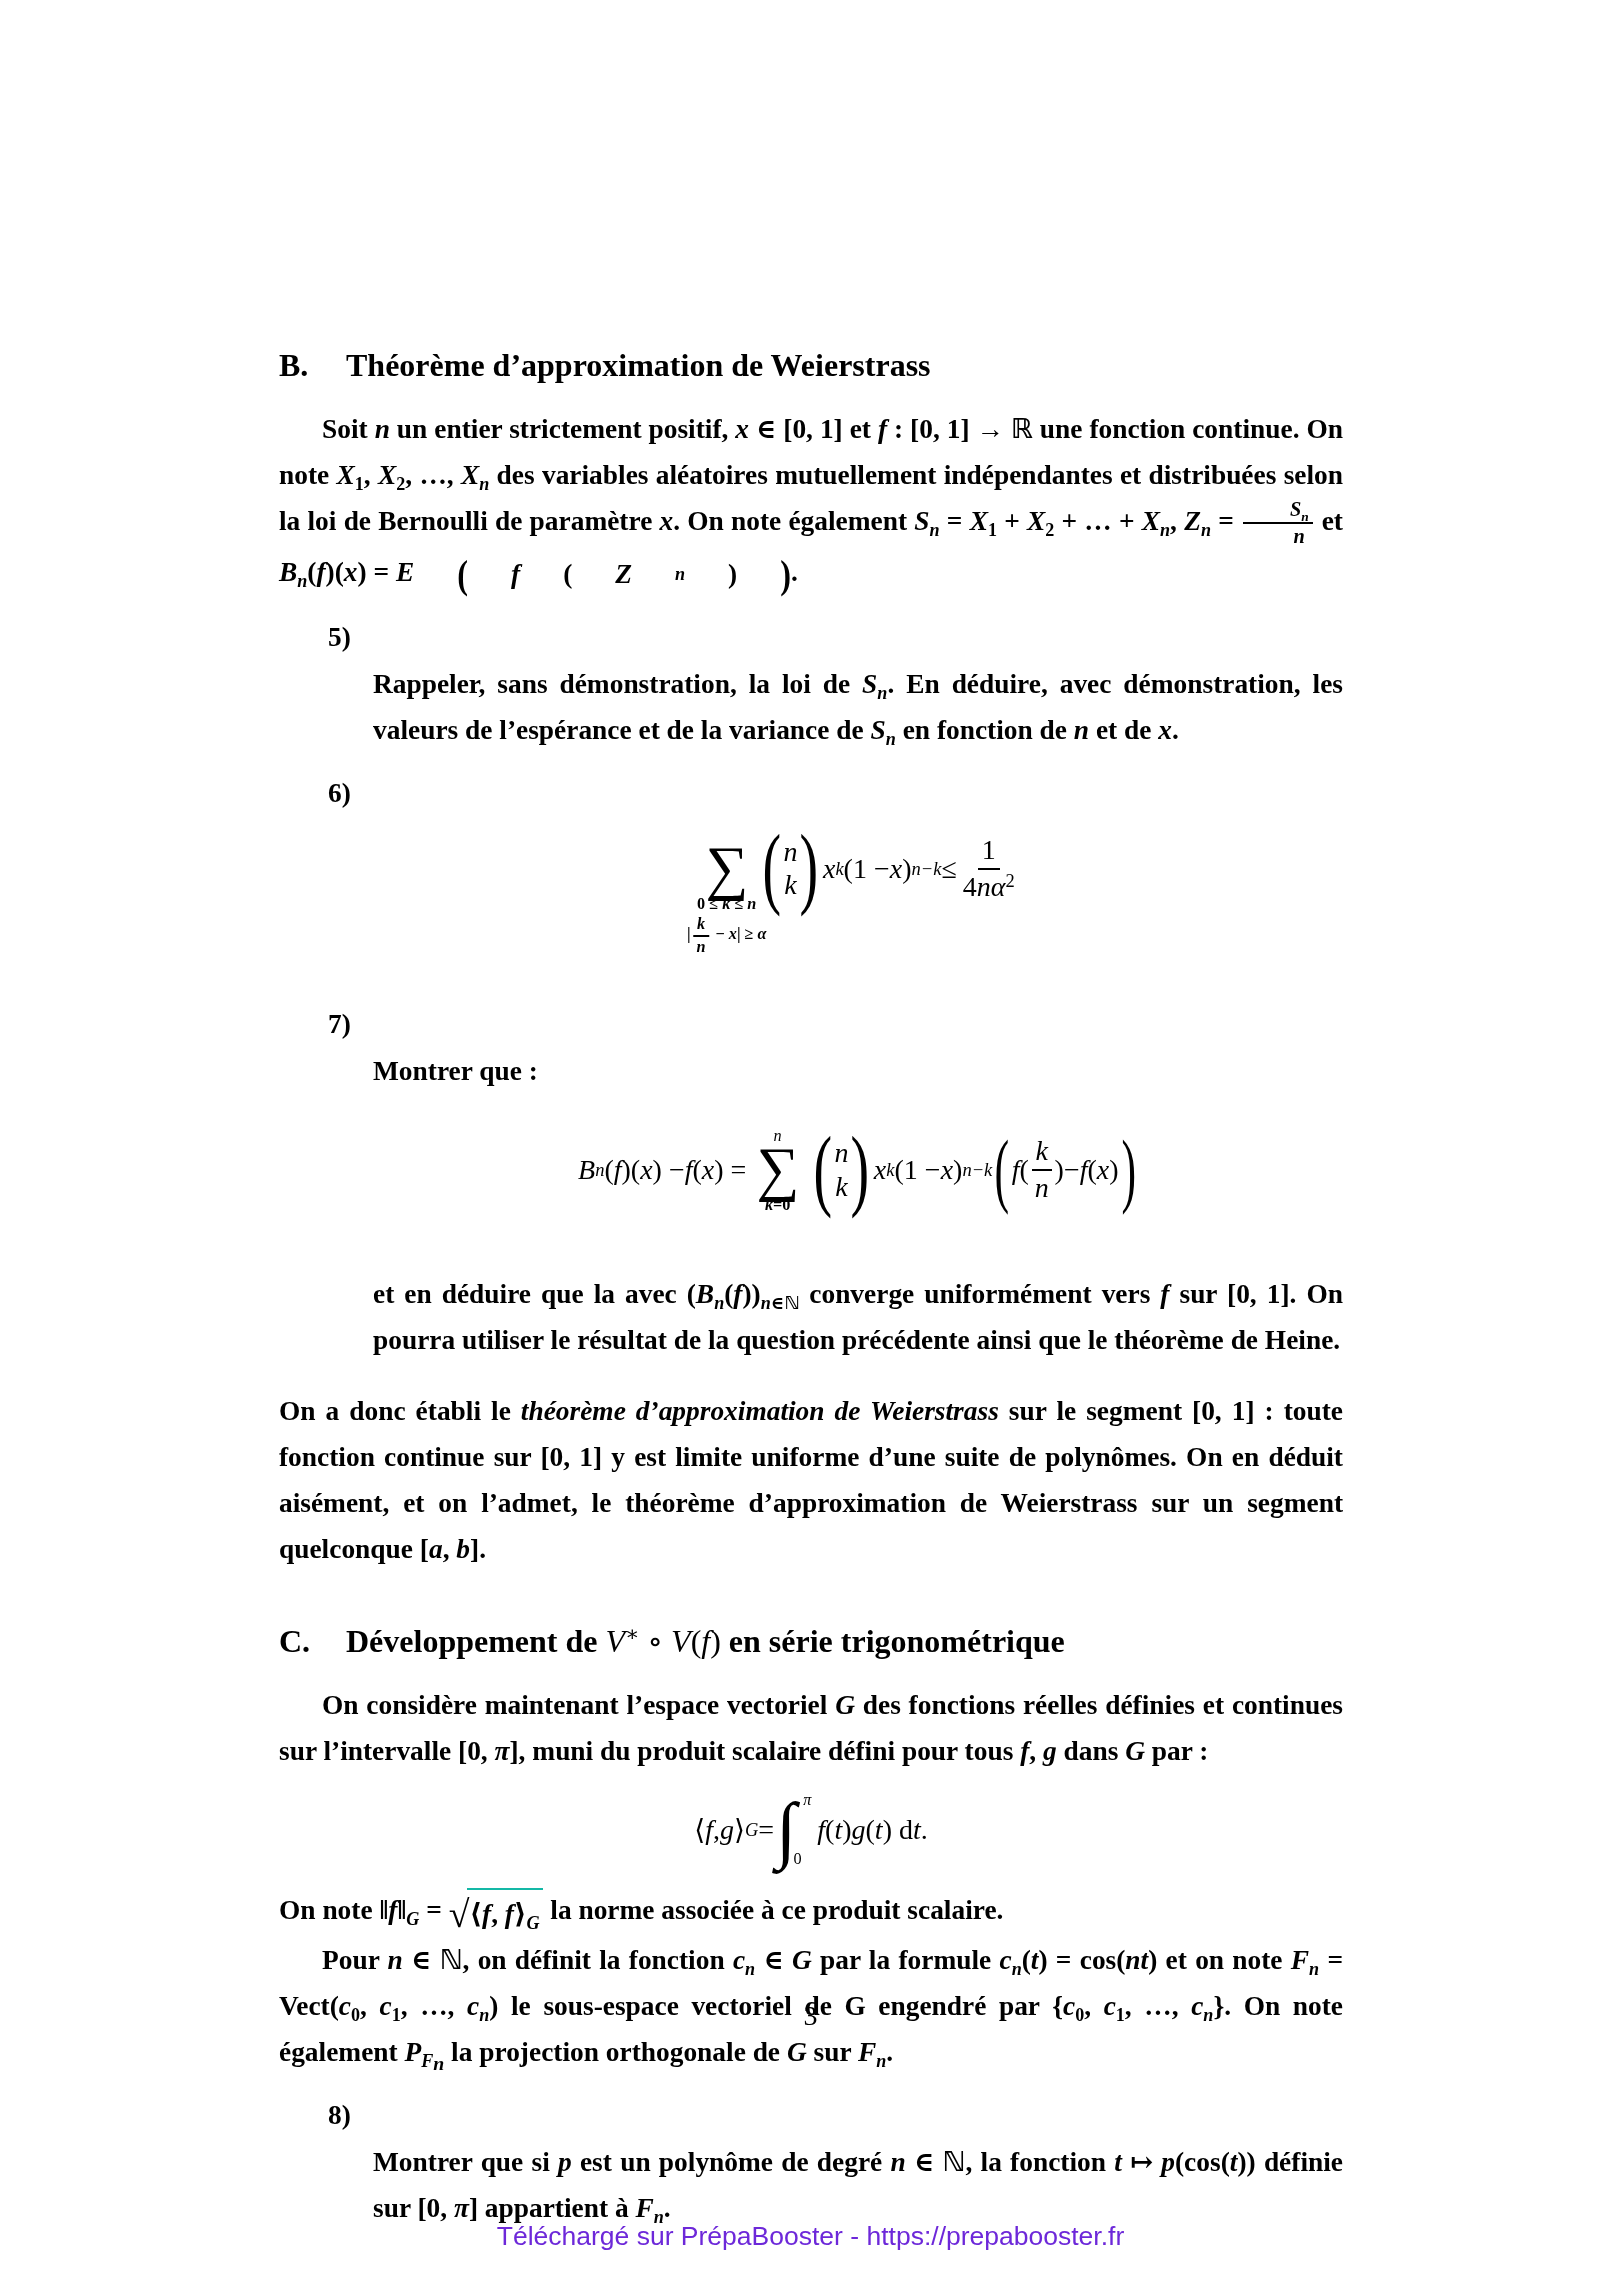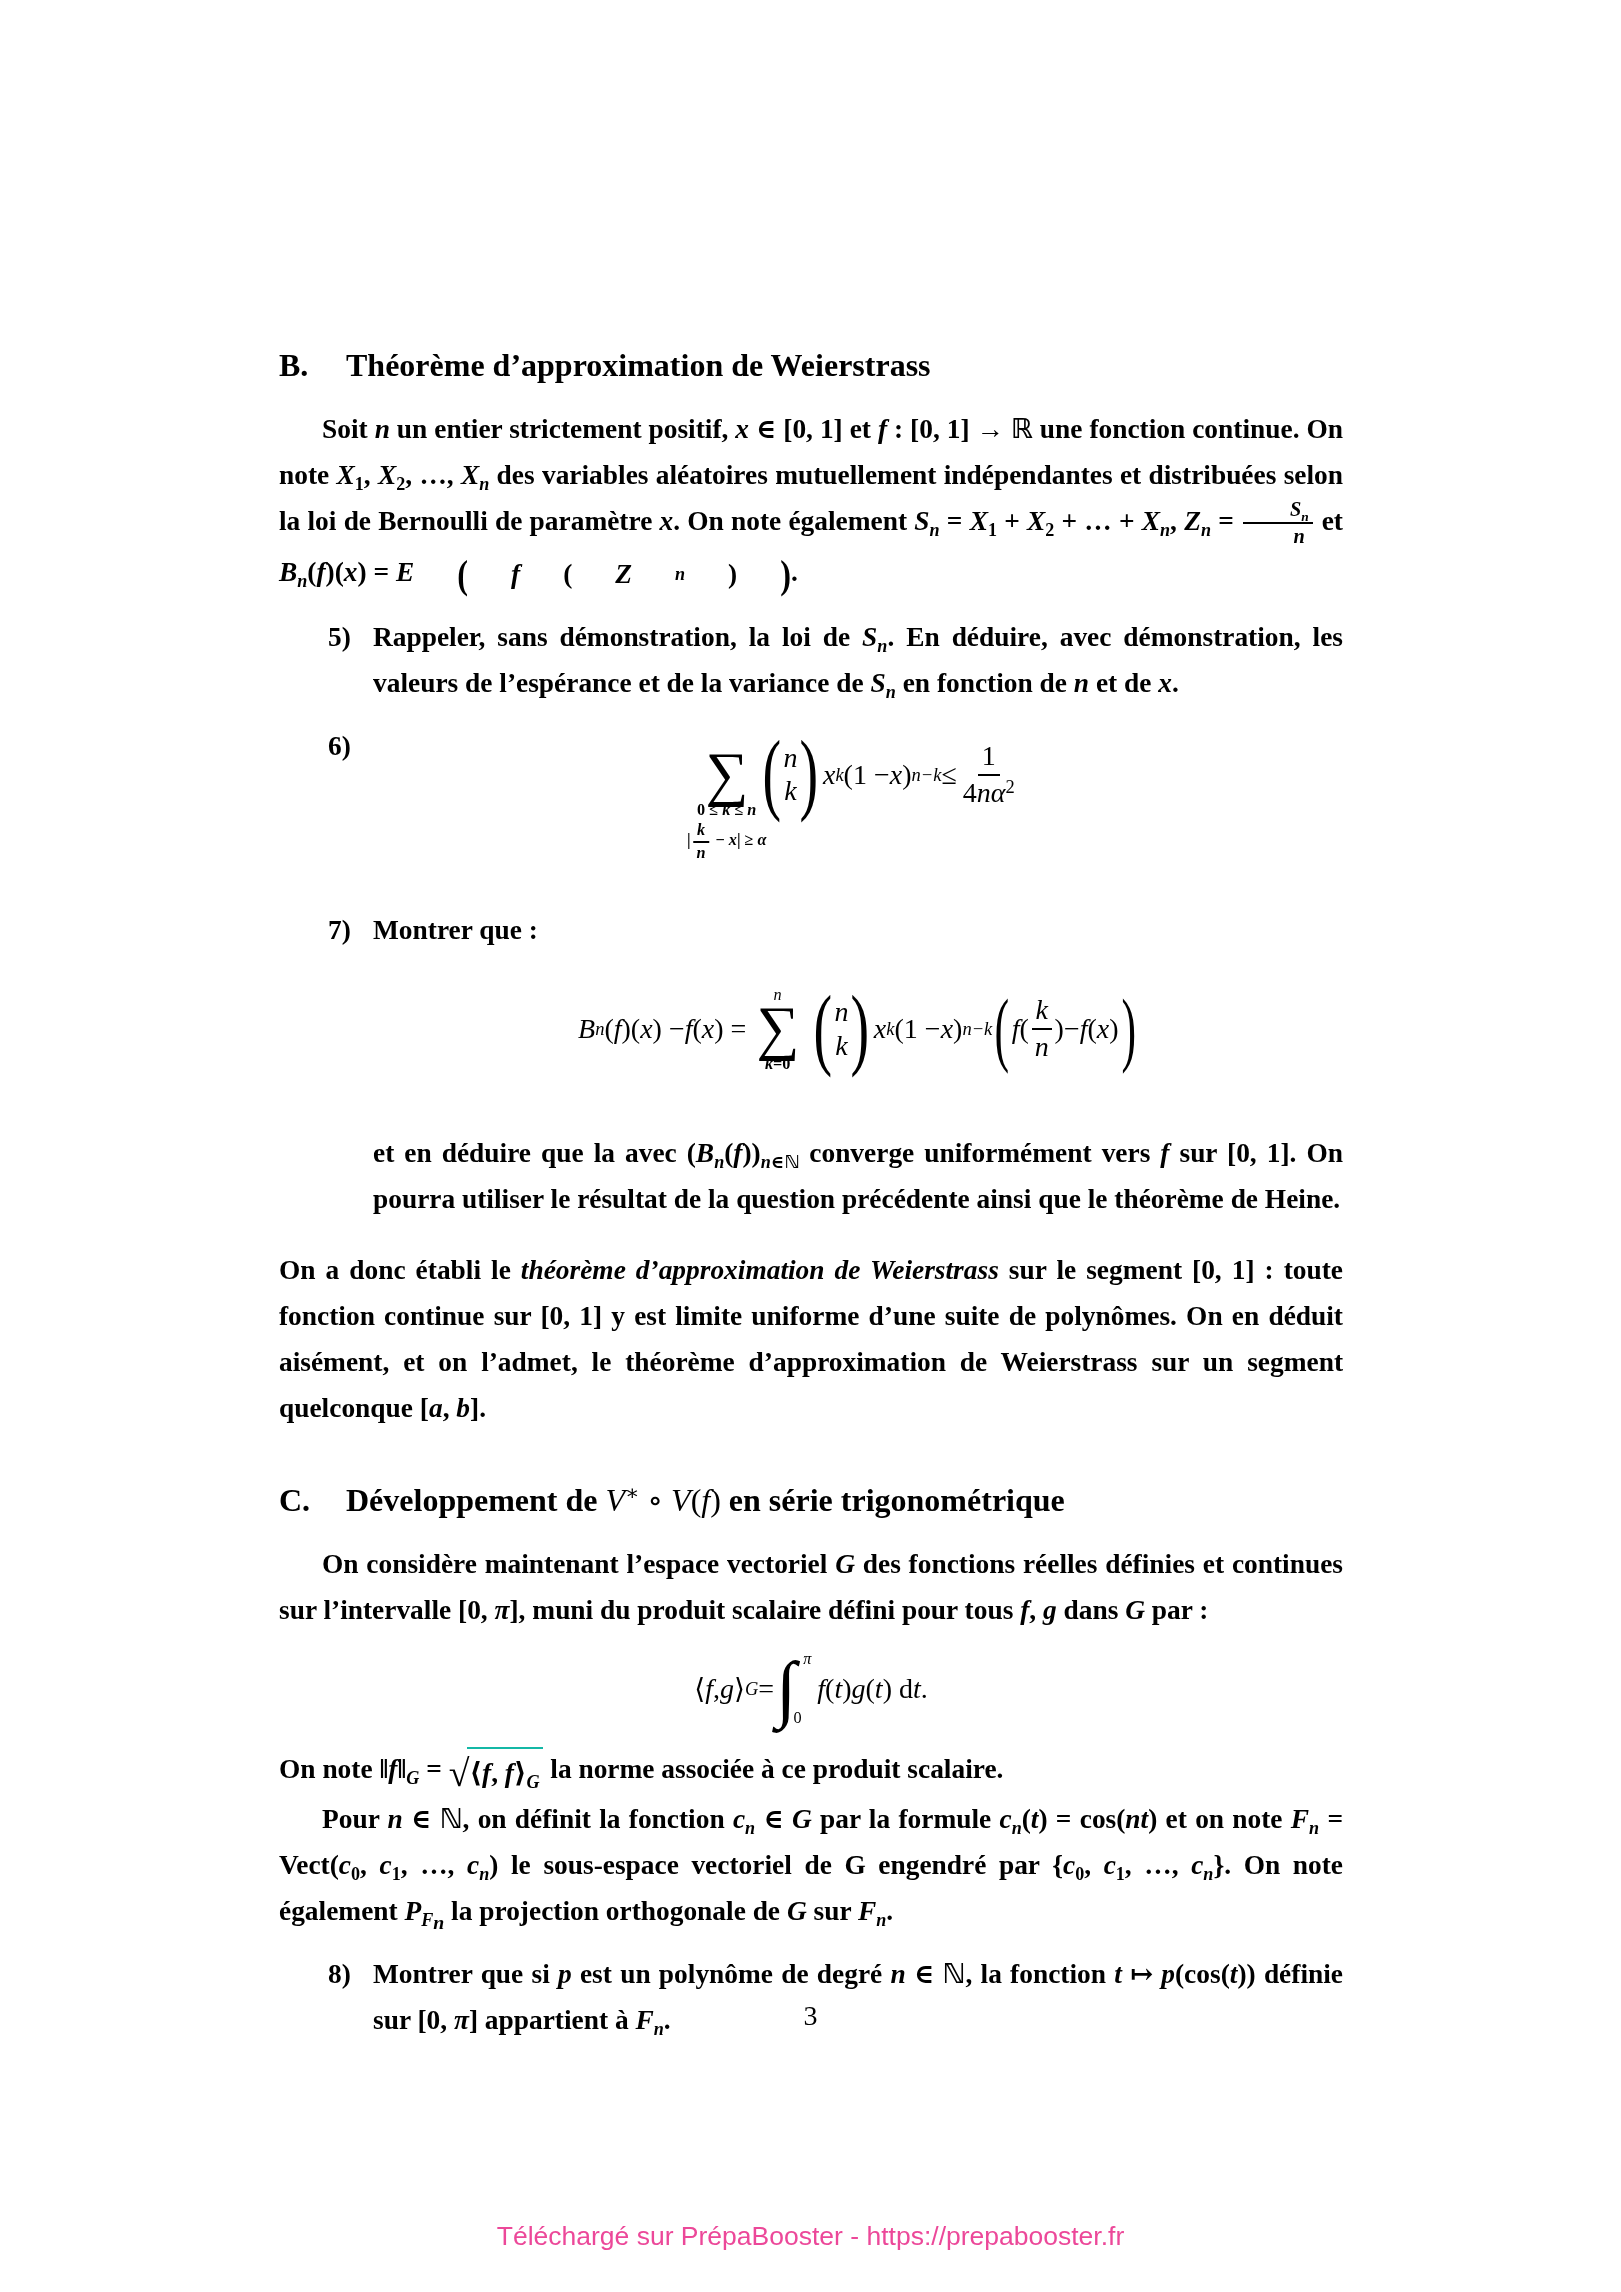--- a/index.html
+++ b/index.html
@@ -13,21 +13,21 @@
   p { margin:0; text-align:justify;font-weight:bold; }
   .indent { text-indent:43px; }
 
   .sec-head { display:flex; font-size:32px; line-height:41px; font-weight:bold; }
   .sec-label { width:67px; flex:none; }
   .sec-title { flex:1; }
 
   .mt-para { margin-top:19.6px; }
   .item { display:flex; margin-top:16.7px; }
   .inum { flex:none; width:45px; margin-left:49px; font-weight:bold; }
-  .itext { flex:1; }
+  .itext { flex:1;margin-top:47px; }
   .secC { margin-top:49px; }
 
   
   .i  { font-style:italic; }
   .nb { font-weight:normal; }
   .sb  { font-size:66%; vertical-align:-0.35em; line-height:0; }
   .sb2 { font-size:72%; vertical-align:-0.45em; line-height:0; }
   .sp  { font-size:66%; vertical-align:0.5em; line-height:0; }
 
   
@@ -77,21 +77,21 @@
   
   .dmath { display:flex; justify-content:center; align-items:center;
            font-size:28px; line-height:1.25; text-align:left; }
   .dmath6  { margin:17.6px 0 82px; }
   .dmath7  { margin:41px 0 67px; }
   .dmathip { margin:15.7px 0 17.6px; }
 
   .pageno { position:absolute; top:2000px; left:0; width:100%; text-align:center;
             font-size:28px; }
   .footer { position:absolute; top:2221px; left:0; width:100%; text-align:center;
-            font-family:"Liberation Sans","DejaVu Sans",sans-serif; font-size:26.5px; color:#ec4899; }
+            font-family:"Liberation Sans","DejaVu Sans",sans-serif; font-size:26.5px; color:#6d28d9; }
 </style>
 </head>
 <body>
 
 <div class="page">
   <div class="content">
 
     <div class="sec-head">
       <span class="sec-label">B.</span>
       <span class="sec-title">Théorème d’approximation de Weierstrass</span>

